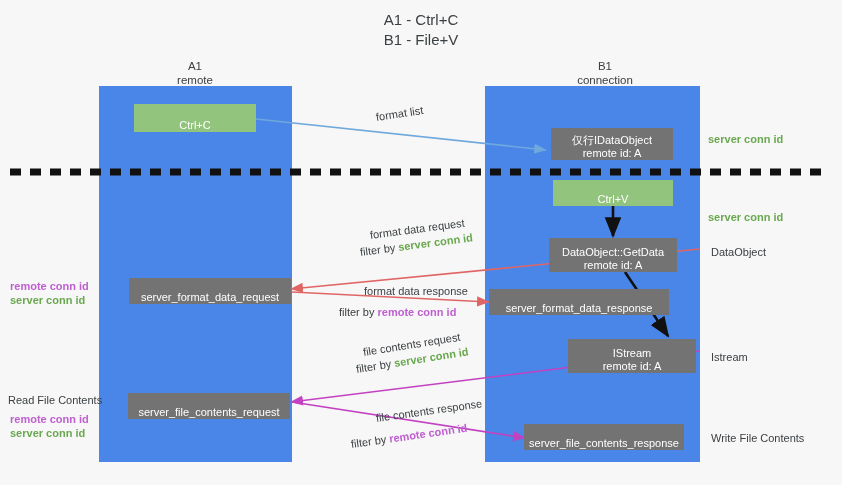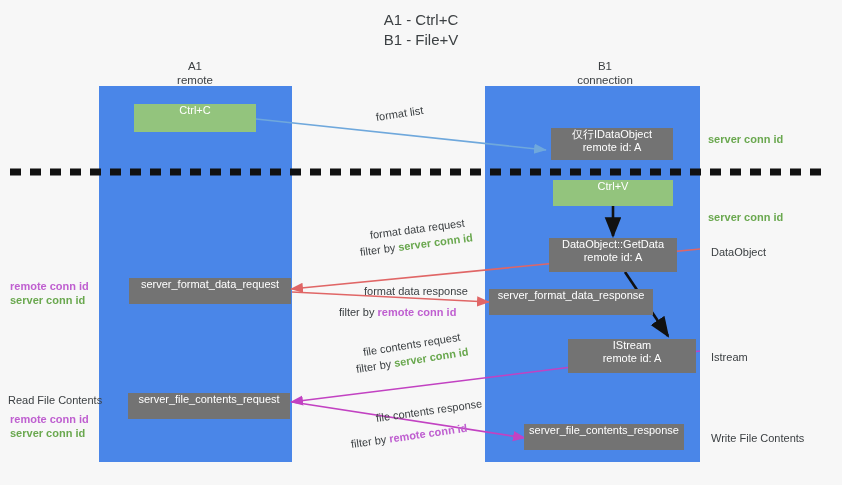--- a/index.html
+++ b/index.html
@@ -23,21 +23,21 @@
   .col-head{
     position:absolute;text-align:center;font-size:11.5px;line-height:14px;color:#3c4043;
   }
 
   
   .lane{position:absolute;background:#4a86e8;}
 
   
   .node{
     position:absolute;box-sizing:border-box;
-    display:flex;flex-direction:column;align-items:center;justify-content:flex-start;
+    display:flex;flex-direction:column;align-items:center;justify-content:flex-end;
     color:#ffffff;font-size:11px;line-height:13px;text-align:center;
   }
   .node.green{background:#93c47d;}
   .node.orange{background:#737373;}
   .node .l2{font-size:11px;}
 
   
   .lbl{position:absolute;font-size:11px;line-height:14px;color:#3c4043;white-space:nowrap;}
   .lbl.rot-a{transform:rotate(-8.5deg);transform-origin:left center;}
   .lbl.rot-b{transform:rotate(-7.5deg);transform-origin:left center;}
@@ -126,21 +126,21 @@
 
   <div class="node orange" style="left:568px;top:339px;width:128px;height:34px;">
     <div>IStream</div>
     <div class="l2">remote id: A</div>
   </div>
 
   <div class="node orange" style="left:129px;top:278px;width:162px;height:26px;">
     <div>server_format_data_request</div>
   </div>
 
-  <div class="node orange" style="left:489px;top:289px;width:164px;height:26px;">
+  <div class="node orange" style="left:489px;top:289px;width:180px;height:26px;">
     <div>server_format_data_response</div>
   </div>
 
   <div class="node orange" style="left:128px;top:393px;width:162px;height:26px;">
     <div>server_file_contents_request</div>
   </div>
 
   <div class="node orange" style="left:524px;top:424px;width:160px;height:26px;">
     <div>server_file_contents_response</div>
   </div>

